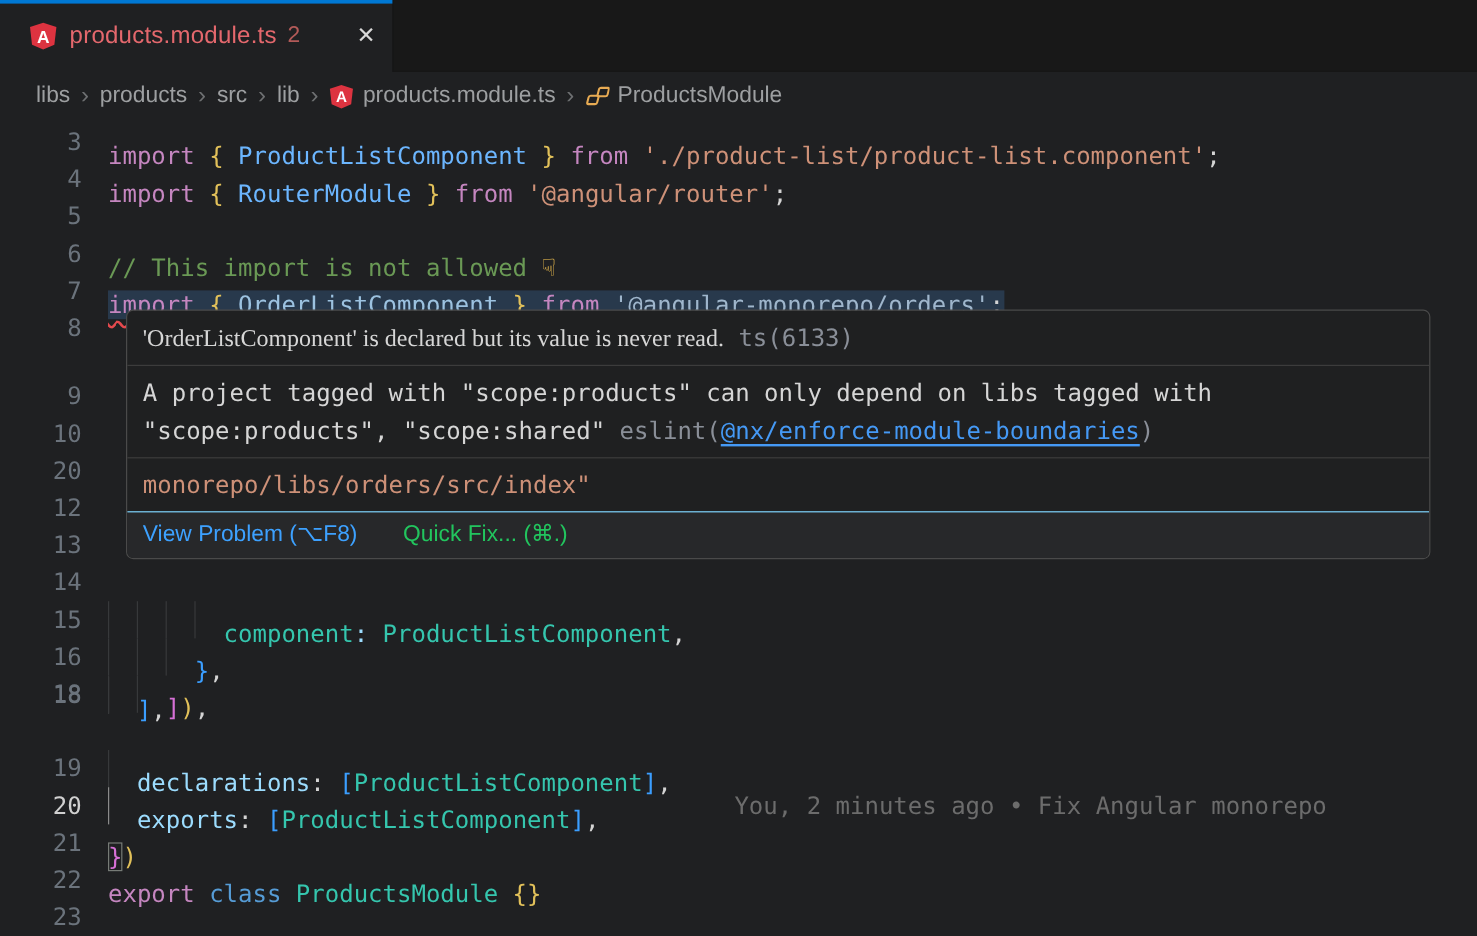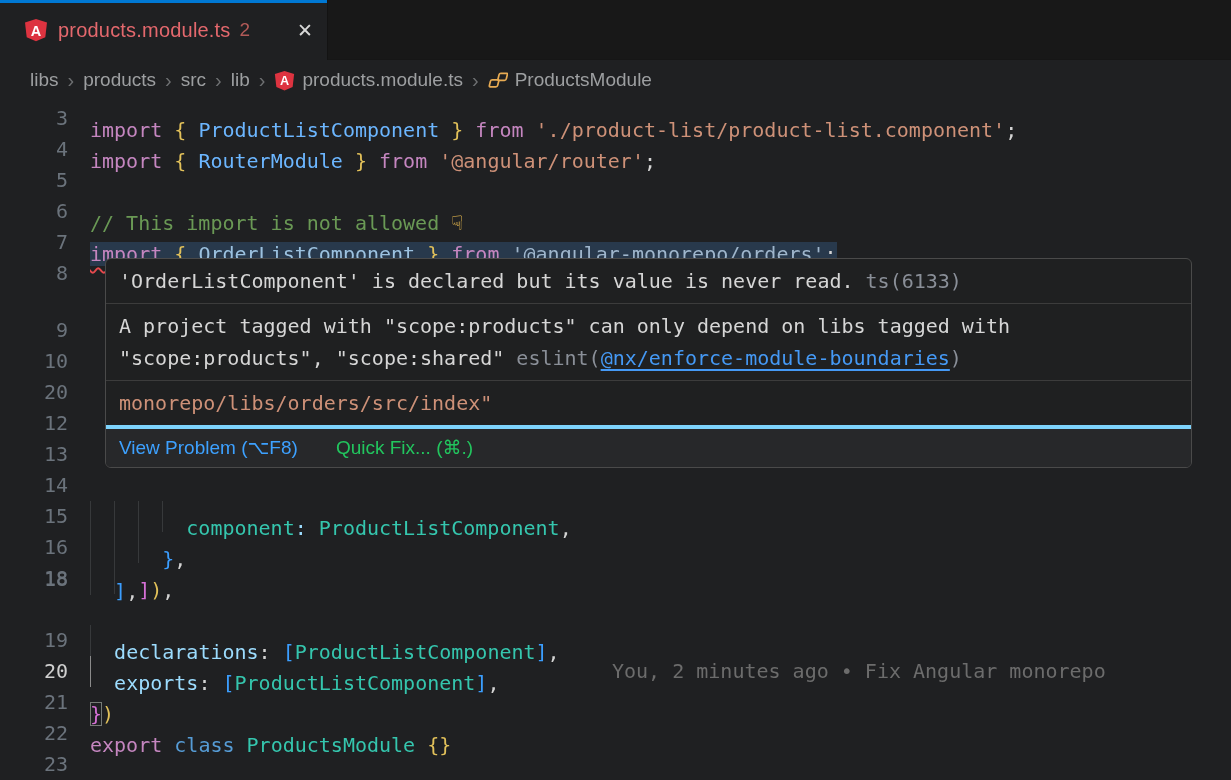--- a/index.html
+++ b/index.html
@@ -41,21 +41,21 @@
   .blame{position:absolute;left:612px;top:0;white-space:pre;}
 
   
   .popup{position:absolute;left:105px;top:258px;width:1087px;background:#1f2021;
          border:1px solid #4a4a4a;border-radius:6px;box-sizing:border-box;overflow:hidden;
          z-index:5;}
   .psec{padding:6px 13px;font-family:"DejaVu Sans Mono",monospace;font-size:20px;
         line-height:32px;white-space:pre;}
   .psec + .psec{border-top:1px solid #3c3c3c;}
   .plink{cursor:pointer;text-decoration:underline;text-underline-offset:4px;}
-  .pactions{border-top:4px solid #7dd3fc;background:#27282a;padding:7px 13px;
+  .pactions{border-top:1px solid #7dd3fc;background:#27282a;padding:7px 13px;
             display:flex;gap:38px;font-size:19px;line-height:24px;align-items:center;}
   .pactions span{cursor:pointer;}
 </style>
 </head>
 <body>
 
 <div class="tabbar">
   <div class="tab">
     <div class="tab-accent" style="background: rgb(0, 120, 212);"></div>
     <span class="tab-icon">
@@ -128,20 +128,20 @@
     <div class="row" style="top: 463px;"><div class="guide" style="left: 90px;"></div><div class="guide" style="left: 114.08px;"></div><span class="lnum">18</span><span class="code"><span style="color: rgb(212, 212, 212);">    </span><span style="color: rgb(214, 112, 214);">]</span><span style="color: rgb(226, 193, 90);">)</span><span style="color: rgb(212, 212, 212);">,</span></span></div>
     <div class="row" style="top: 464px;"><div class="guide" style="left: 90px;"></div><span class="lnum">18</span><span class="code"><span style="color: rgb(212, 212, 212);">  </span><span style="color: rgb(59, 158, 255);">]</span><span style="color: rgb(212, 212, 212);">,</span></span></div>
     <div class="row" style="top: 525px;"><div class="guide" style="left: 90px;"></div><span class="lnum">19</span><span class="code"><span style="color: rgb(212, 212, 212);">  </span><span style="color: rgb(156, 220, 254);">declarations</span><span style="color: rgb(212, 212, 212);">: </span><span style="color: rgb(59, 158, 255);">[</span><span style="color: rgb(53, 198, 174);">ProductListComponent</span><span style="color: rgb(59, 158, 255);">]</span><span style="color: rgb(212, 212, 212);">,</span></span></div>
     <div class="row" style="top: 556px;"><div class="guide active" style="left: 90px;"></div><span class="lnum active">20</span><span class="code"><span style="color: rgb(212, 212, 212);">  </span><span style="color: rgb(156, 220, 254);">exports</span><span style="color: rgb(212, 212, 212);">: </span><span style="color: rgb(59, 158, 255);">[</span><span style="color: rgb(53, 198, 174);">ProductListComponent</span><span style="color: rgb(59, 158, 255);">]</span><span style="color: rgb(212, 212, 212);">,</span></span><span class="blame" style="color: rgb(108, 108, 108);">You, 2 minutes ago • Fix Angular monorepo</span></div>
     <div class="row" style="top: 587px;"><span class="lnum">21</span><span class="code"><span class="match-box" style="color: rgb(214, 112, 214);">}</span><span style="color: rgb(226, 193, 90);">)</span></span></div>
     <div class="row" style="top: 618px;"><span class="lnum">22</span><span class="code"><span style="color: rgb(197, 134, 192);">export </span><span style="color: rgb(86, 156, 214);">class </span><span style="color: rgb(53, 198, 174);">ProductsModule</span><span style="color: rgb(212, 212, 212);"> </span><span style="color: rgb(226, 193, 90);">{}</span></span></div>
     <div class="row" style="top: 649px;"><span class="lnum">23</span></div>
   </div>
 
 <div class="popup" id="popup">
-    <div class="psec"><div><span style="color: rgb(214, 214, 214);">'OrderListComponent' is declared but its value is never read.</span><span style="color: rgb(138, 143, 152);"> ts(6133)</span></div></div>
+    <div class="psec"><div><span style="color: rgb(214, 214, 214); font-family: Liberation Serif, serif;">'OrderListComponent' is declared but its value is never read.</span><span style="color: rgb(138, 143, 152);"> ts(6133)</span></div></div>
     <div class="psec"><div><span style="color: rgb(214, 214, 214);">A project tagged with "scope:products" can only depend on libs tagged with</span></div><div><span style="color: rgb(214, 214, 214);">"scope:products", "scope:shared"</span><span style="color: rgb(138, 143, 152);"> eslint(</span><span class="plink" style="color: rgb(69, 153, 245);">@nx/enforce-module-boundaries</span><span style="color: rgb(138, 143, 152);">)</span></div></div>
     <div class="psec"><div><span style="color: rgb(206, 145, 120);">monorepo/libs/orders/src/index"</span></div></div>
     <div class="pactions">
       <span style="color: rgb(61, 161, 255);">View Problem (⌥F8)</span>
       <span style="color: #22c55e;">Quick Fix... (⌘.)</span>
     </div>
   </div>
 
 </body></html>

